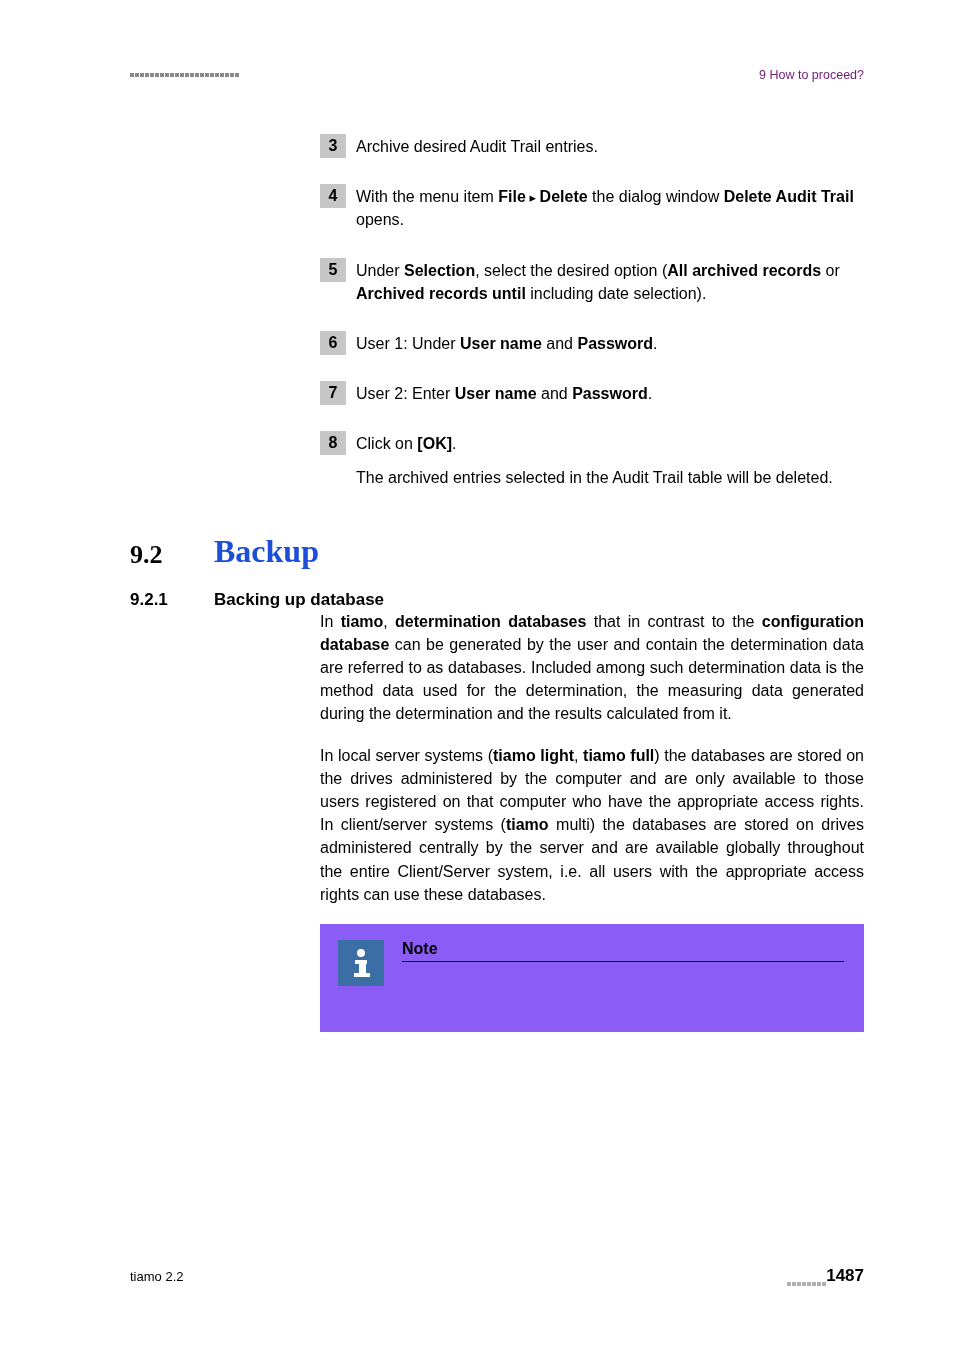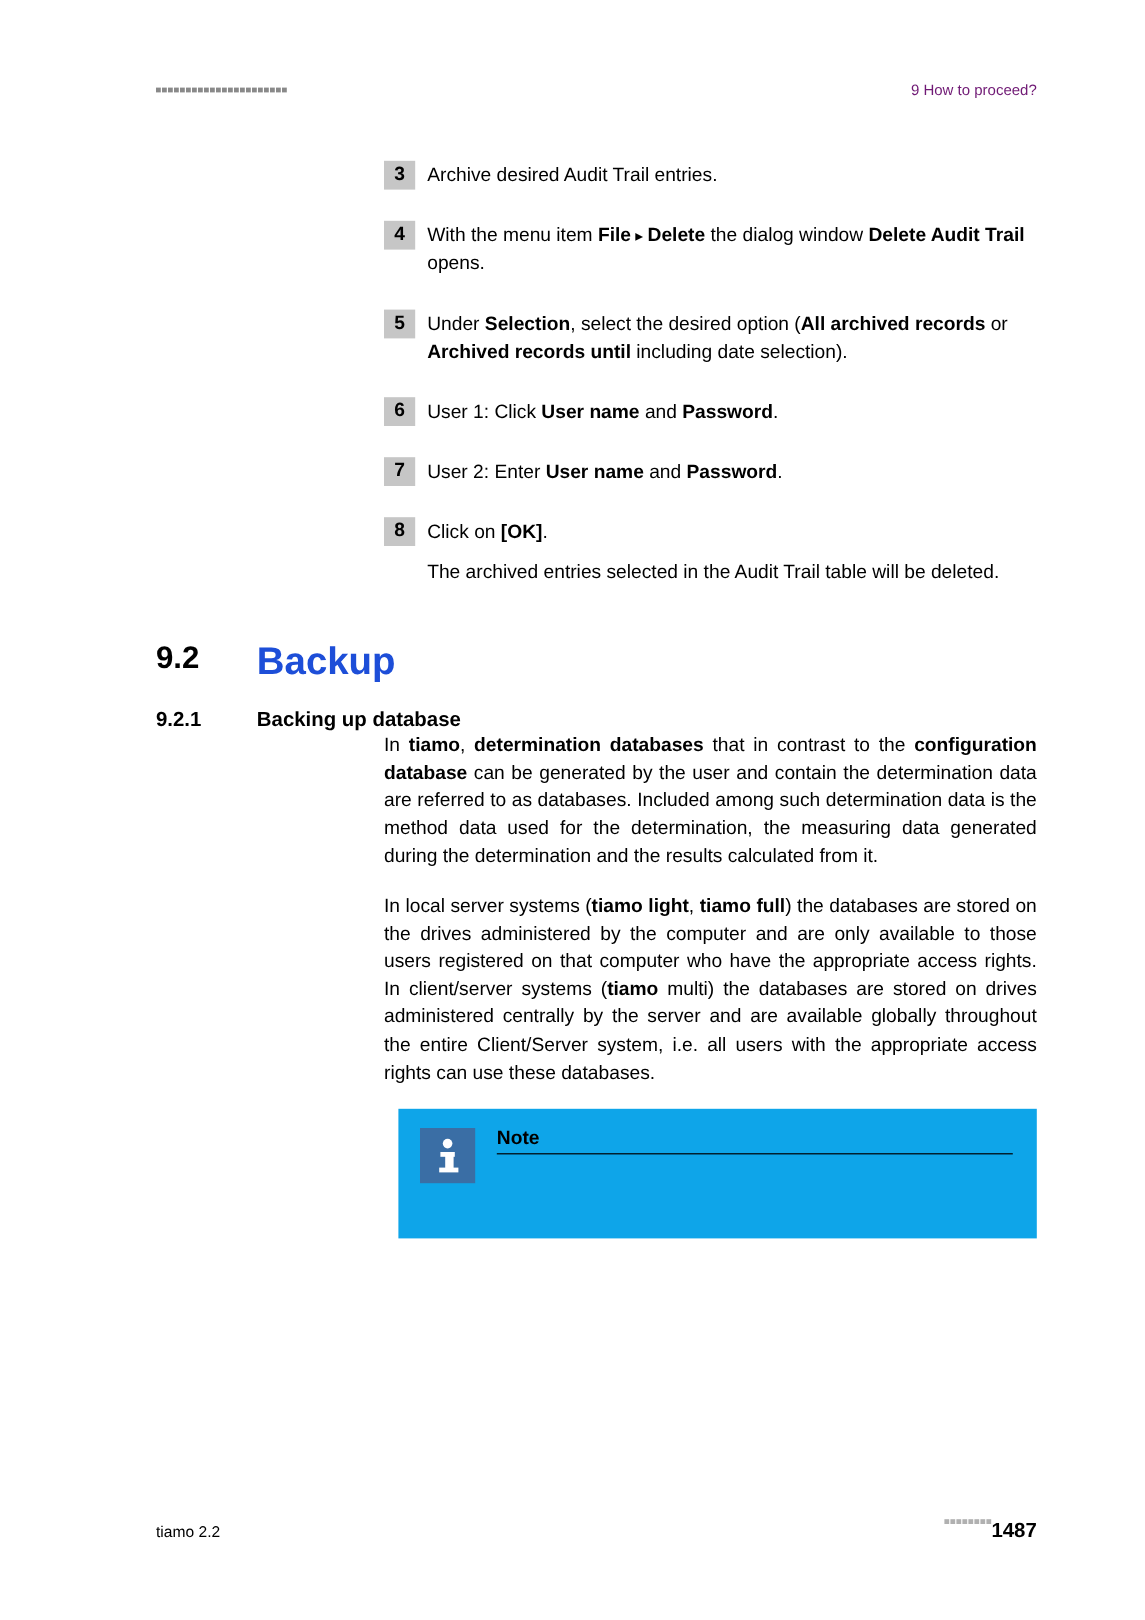--- a/index.html
+++ b/index.html
@@ -62,23 +62,24 @@
   }
   .step-result {
     margin-left: 36px;
     font-size: 16px;
     line-height: 1.45;
     margin-top: 10px;
     margin-bottom: 44px;
   }
   .h-section {
     display: flex;
-    align-items: flex-start;
+    align-items: flex-end;
     margin-top: 32px;
     margin-bottom: 20px;
+    font-family: Liberation Serif, serif;
   }
   .h-section-num {
     font-weight: bold;
     font-size: 26px;
     color: #000;
     width: 84px;
   }
   .h-section-title {
     font-weight: bold;
     font-size: 32px;
@@ -110,24 +111,23 @@
     font-size: 16.5px;
     margin-bottom: 8px;
   }
   .para {
     font-size: 16px;
     line-height: 1.45;
     margin-bottom: 18px;
     text-align: justify;
   }
   .note-box {
-    background: #0ea5e9;
+    background: #8b5cf6;
     padding: 16px 20px 20px 18px;
     position: relative;
-    margin-left: 12px;
   }
   .note-row {
     display: flex;
     align-items: flex-start;
     margin-bottom: 26px;
   }
   .note-icon-wrap {
     width: 46px;
     height: 46px;
     background: #3a6ea5;
@@ -157,21 +157,21 @@
     right: 90px;
     display: flex;
     justify-content: space-between;
     align-items: center;
   }
   .footer-left {
     font-size: 13px;
   }
   .footer-right {
     display: flex;
-    align-items: flex-start;
+    align-items: flex-end;
     gap: 0;
   }
   .footer-dots {
     display: flex;
     gap: 1px;
   }
   .footer-dots .dot {
     width: 4px; height: 4px;
     background: #b0b0b0;
   }
@@ -232,21 +232,21 @@
     <div class="step">
       <div class="step-num">5</div>
       <div class="step-body">
         <span>Under </span><b>Selection</b><span>, select the desired option (</span><b>All archived records</b><span> or </span><b>Archived records until</b><span> including date selection).</span>
       </div>
     </div>
 
     <div class="step">
       <div class="step-num">6</div>
       <div class="step-body">
-        <span>User 1: Click </span><b>User name</b><span> and </span><b>Password</b><span>.</span>
+        <span>User 1: Under </span><b>User name</b><span> and </span><b>Password</b><span>.</span>
       </div>
     </div>
 
     <div class="step">
       <div class="step-num">7</div>
       <div class="step-body">
         <span>User 2: Enter </span><b>User name</b><span> and </span><b>Password</b><span>.</span>
       </div>
     </div>
 

